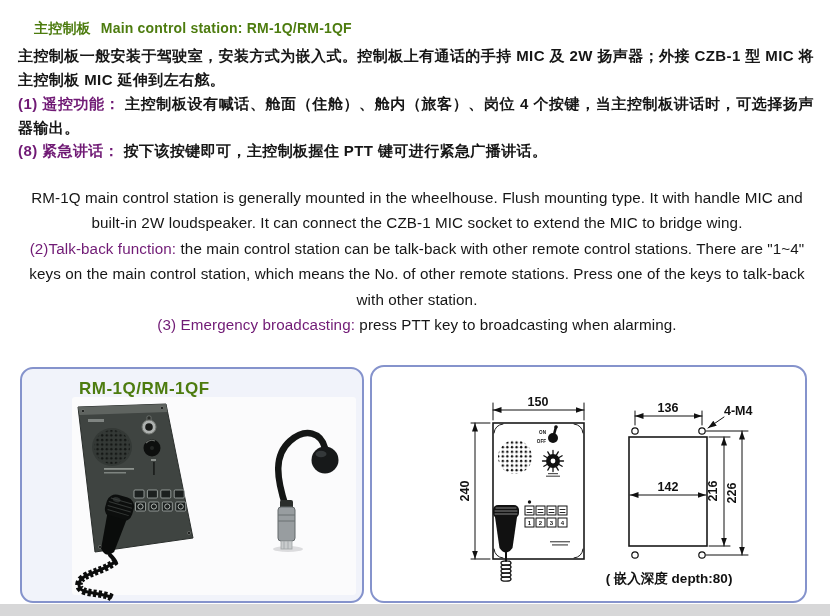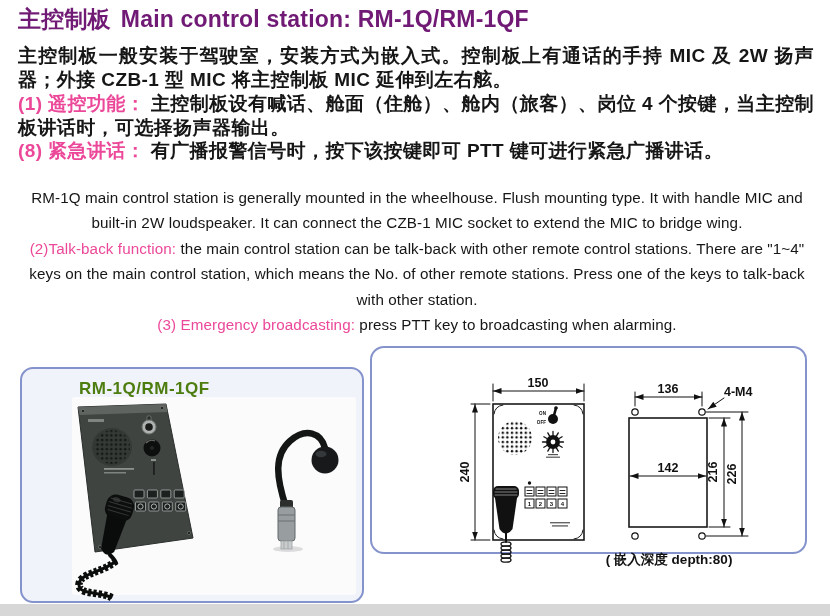--- a/index.html
+++ b/index.html
@@ -1,58 +1,58 @@
 <!DOCTYPE html>
 <html><head>
 <meta charset="utf-8">
 <style>
   html,body{margin:0;padding:0;background:#ffffff;}
   .page{
     position:relative;width:830px;height:616px;background:#ffffff;overflow:hidden;
     font-family:"Liberation Sans","DejaVu Sans",sans-serif;color:#161616;
   }
   .title{
-    position:absolute;left:18px;top:4px;margin:0;
-    font-size:23px;font-weight:600;color:#701a75;letter-spacing:.2px;white-space:nowrap;
+    position:absolute;left:18px;top:4px;margin:16px;
+    font-size:14px;font-weight:600;color:#4d7c0f;letter-spacing:.2px;white-space:nowrap;
   }
   .title .zh{margin-right:10px;}
   .zh-block{position:absolute;left:18px;top:44px;width:796px;}
-  .zh-block p{margin:0;font-size:19px;line-height:23.5px;font-weight:600;letter-spacing:.4px;text-align:justify;}
+  .zh-block p{margin:0;font-size:15px;line-height:23.5px;font-weight:600;letter-spacing:.4px;text-align:justify;}
   .zh-block p.intro{margin-bottom:1px;}
   .en-block{position:absolute;left:18px;top:185px;width:798px;text-align:center;}
   .en-block p{margin:0;font-size:15.2px;line-height:25.4px;font-weight:400;letter-spacing:.1px;}
-  .lbl{color:#ec4899;}
+  .lbl{color:#701a75;}
   .photo-box{
     position:absolute;left:20px;top:367px;width:344px;height:236px;box-sizing:border-box;
     border:2px solid #8593cc;border-radius:13px;background:#f1f3fa;
   }
   .model-label{
     position:absolute;left:57px;top:10px;font-size:17px;font-weight:700;
     color:#4d7c0f;letter-spacing:.5px;
   }
   .photo-box svg{position:absolute;left:0;top:0;}
   .drawing-box{
-    position:absolute;left:370px;top:346px;width:437px;height:208px;box-sizing:border-box;
+    position:absolute;left:370px;top:365px;width:437px;height:238px;box-sizing:border-box;
     border:2px solid #8593cc;border-radius:14px;background:#ffffff;
   }
   .drawing-box svg{position:absolute;left:0;top:0;}
   .bottom-strip{position:absolute;left:0;top:604px;width:830px;height:12px;background:#d7d7d8;}
   svg text{font-family:"Liberation Sans","DejaVu Sans",sans-serif;fill:#111;}
 </style>
 </head>
 <body>
 
 <div class="page">
 
   <h1 class="title"><span class="zh">主控制板</span><span>Main control station: RM-1Q/RM-1QF</span></h1>
 
   <div class="zh-block">
     <p class="intro">主控制板一般安装于驾驶室，安装方式为嵌入式。控制板上有通话的手持 MIC 及 2W 扬声器；外接 CZB-1 型 MIC 将主控制板 MIC 延伸到左右舷。</p>
     <p><span class="lbl">(1) 遥控功能：</span> <span>主控制板设有喊话、舱面（住舱）、舱内（旅客）、岗位 4 个按键，当主控制板讲话时，可选择扬声器输出。</span></p>
-    <p><span class="lbl">(8) 紧急讲话：</span> <span>有广播报警信号时，按下该按键即可 PTT 键可进行紧急广播讲话。</span></p>
+    <p><span class="lbl">(8) 紧急讲话：</span> <span>按下该按键即可，主控制板握住 PTT 键可进行紧急广播讲话。</span></p>
   </div>
 
   <div class="en-block">
     <p>RM-1Q main control station is generally  mounted in the wheelhouse. Flush mounting type. It with handle MIC and built-in  2W loudspeaker. It can connect the CZB-1 MIC socket to extend the MIC to bridge wing.</p>
     <p><span class="lbl">(2)Talk-back function:</span> <span>the main control station can be  talk-back with other remote control stations. There are "1~4" keys on the main control station, which means the No. of other remote stations. Press one of  the keys to talk-back with other station.</span></p>
     <p><span class="lbl">(3) Emergency broadcasting:</span> <span>press PTT key to  broadcasting  when alarming.</span></p>
   </div>
 
   <div class="photo-box">
     <div class="model-label">RM-1Q/RM-1QF</div>

